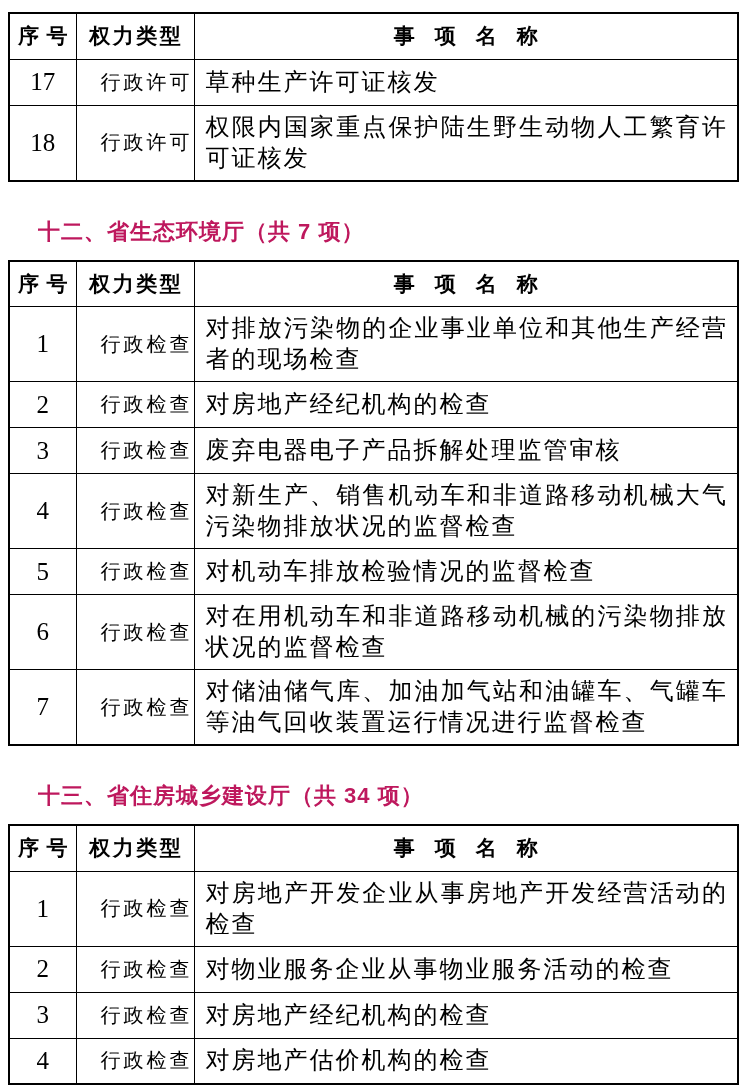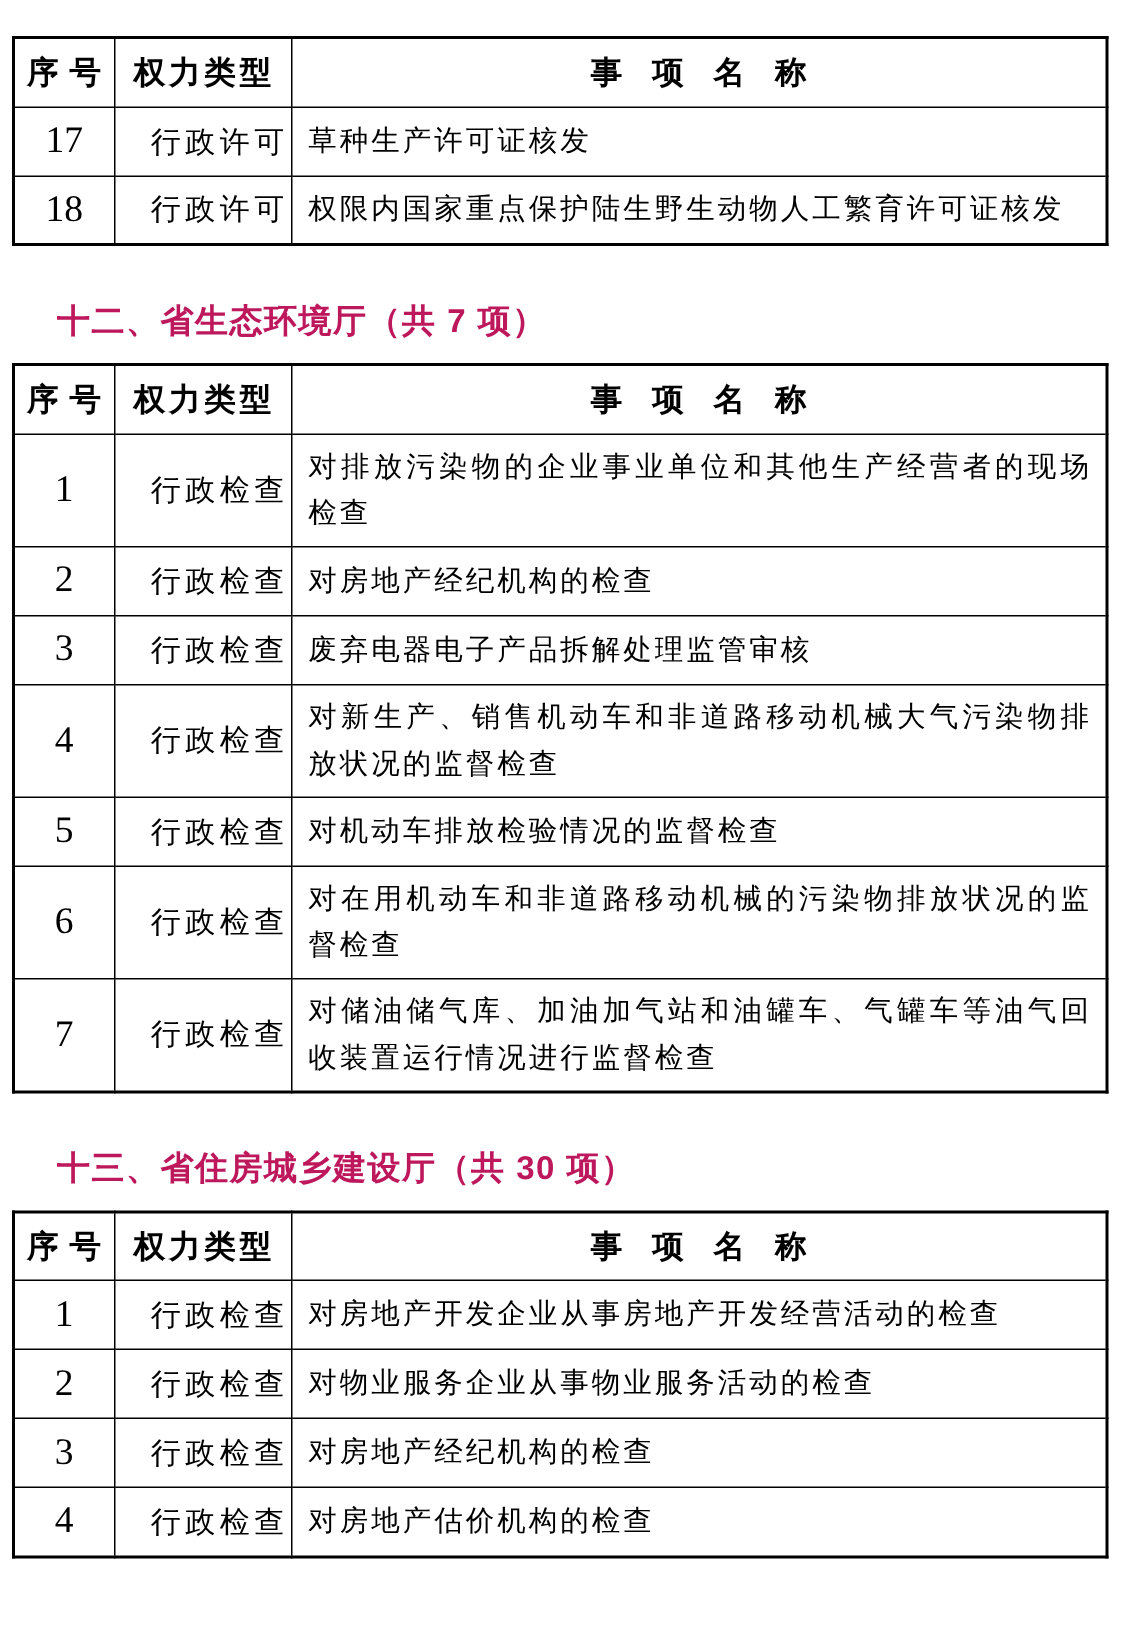--- a/index.html
+++ b/index.html
@@ -11,21 +11,21 @@
     width: 747px;
     height: 1087px;
     overflow: hidden;
     font-family: "Liberation Serif", serif;
     color: #000000;
   }
   .page {
     box-sizing: border-box;
     width: 747px;
     height: 1087px;
-    padding: 24px 8px 0 8px;
+    padding: 12px 8px 0 8px;
     background: #ffffff;
   }
   .section-heading {
     font-family: "Liberation Sans", sans-serif;
     font-weight: bold;
     font-size: 22px;
     line-height: 30px;
     margin: 35px 0 13px 30px;
     color: #be185d;
     letter-spacing: 1px;
@@ -62,21 +62,21 @@
     height: 46px;
     padding: 2px 4px;
   }
   td.cell-type {
     text-align: right;
     font-size: 20px;
     padding: 2px 4px;
   }
   td.cell-type span { letter-spacing: 0.15em; margin-right: -0.15em; }
   td.cell-item {
-    font-size: 19px;
+    font-size: 24px;
     line-height: 31px;
     padding: 6px 9px 6px 11px;
     text-align: justify;
     text-align-last: left;
     letter-spacing: 2px;
   }
 </style>
 </head>
 <body>
 
@@ -153,21 +153,21 @@
             <td class="cell-type"><span>行政检查</span></td>
             <td class="cell-item">对在用机动车和非道路移动机械的污染物排放状况的监督检查</td>
           </tr>
           <tr>
             <td class="cell-no">7</td>
             <td class="cell-type"><span>行政检查</span></td>
             <td class="cell-item">对储油储气库、加油加气站和油罐车、气罐车等油气回收装置运行情况进行监督检查</td>
           </tr>
         </tbody>
       </table>
-      <div class="section-heading">十三、省住房城乡建设厅（共 30 项）</div>
+      <div class="section-heading">十三、省住房城乡建设厅（共 34 项）</div>
       <table class="powers-table">
         <colgroup>
           <col class="c-no">
           <col class="c-type">
           <col class="c-item">
         </colgroup>
         <thead>
           <tr>
             <th class="h-no"><span>序号</span></th>
             <th class="h-type"><span>权力类型</span></th>

